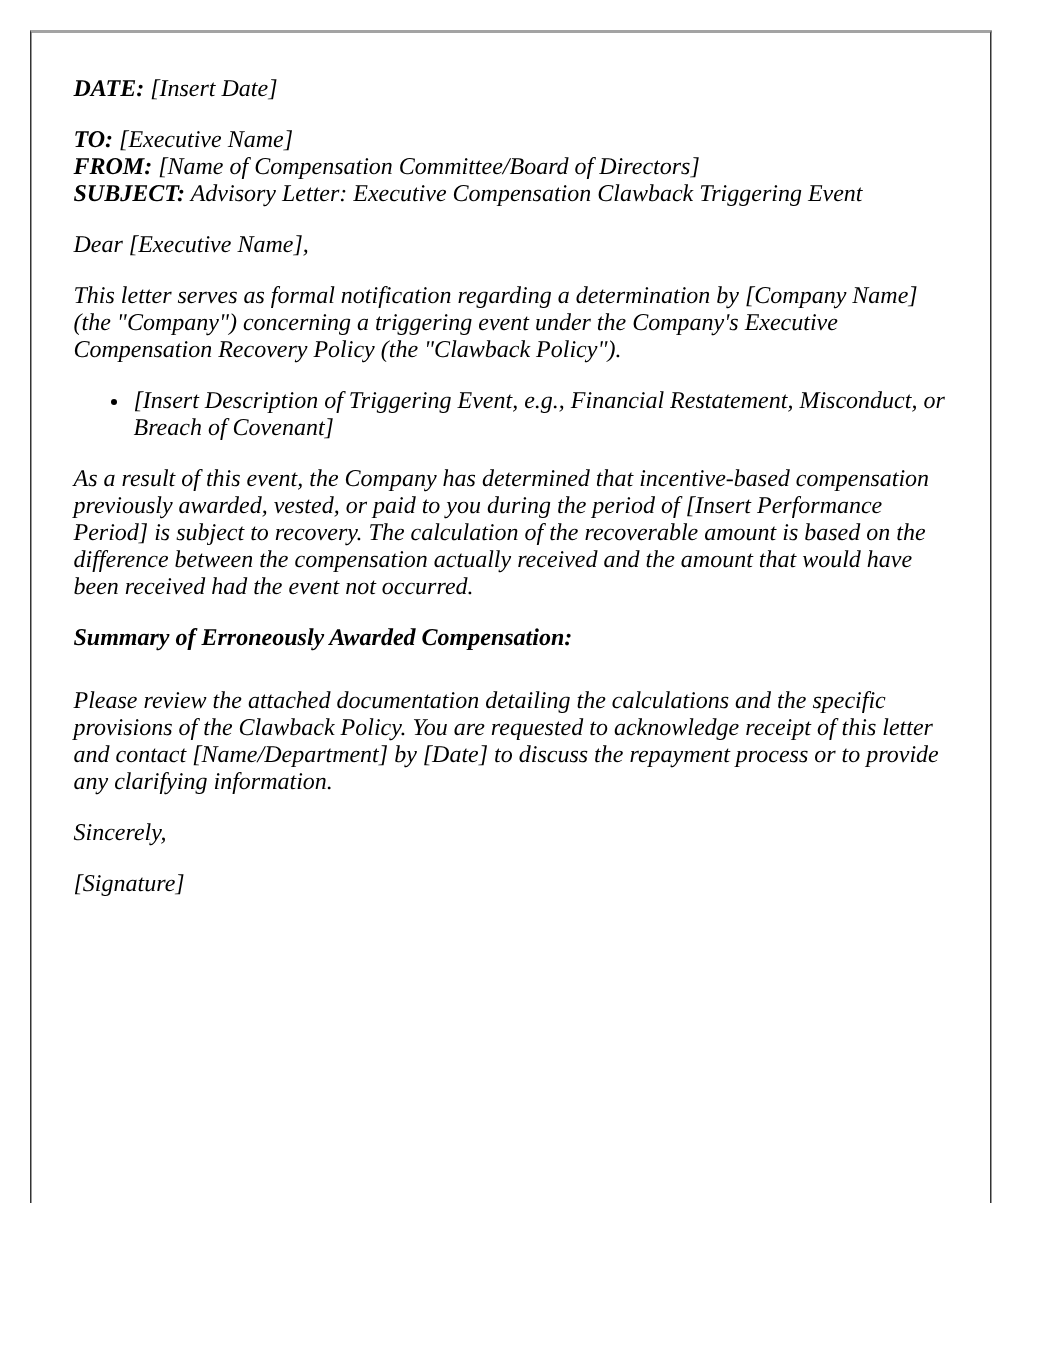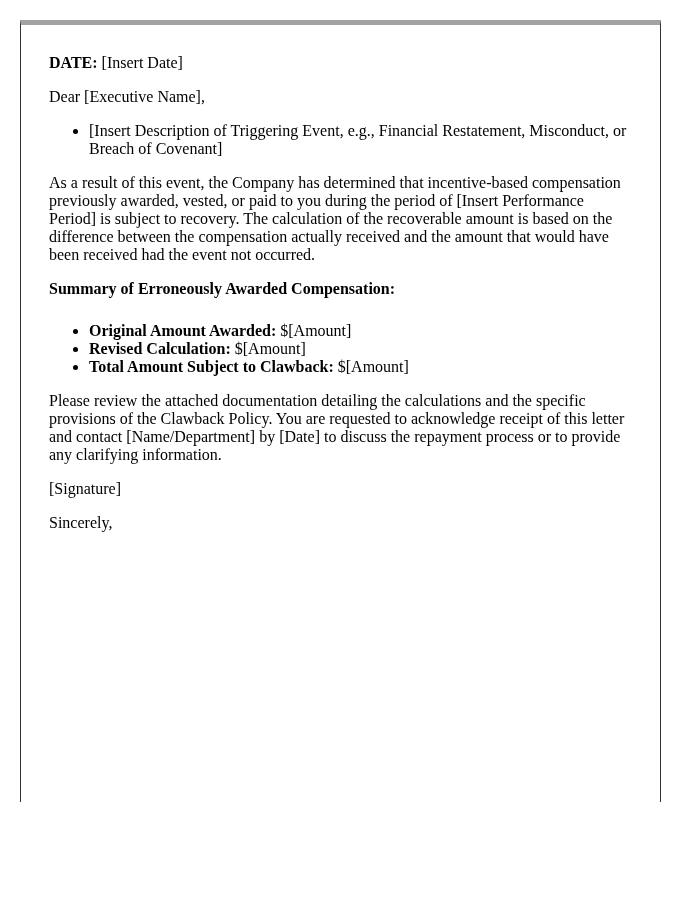--- a/index.html
+++ b/index.html
@@ -17,23 +17,24 @@
       color: #000;
     }
     .page {
       position: absolute;
       left: 20px;
       top: 20px;
       width: 641px;
       height: 782px;
       border-left: 1px solid #333;
       border-right: 1px solid #333;
-      border-top: 5px solid #a3a3a3;
+      border-top: 2px solid #a3a3a3;
       box-sizing: border-box;
       overflow: hidden;
+      font-style: italic;
     }
     .content {
       padding: 29px 28px 0 28px;
       line-height: 18px;
     }
     p {
       margin: 16px 0 16px 0;
     }
     .hdr-line { margin: 0; }
     .hdr-block { margin: 0 0 16px 0; }
@@ -49,40 +50,41 @@
     }
   </style>
 </head>
 <body>
 
 <div class="page">
   <div class="content">
 
     <p class="hdr-block"><b>DATE:</b><span> [Insert Date]</span></p>
 
+    <div class="hdr-block">
+      <div class="hdr-line"><b>TO:</b><span> [Executive Name]</span></div>
+      <div class="hdr-line"><b>FROM:</b><span> [Name of Compensation Committee/Board of Directors]</span></div>
+      <div class="hdr-line"><b>SUBJECT:</b><span> Advisory Letter: Executive Compensation Clawback Triggering Event</span></div>
+    </div>
 
     <p>Dear [Executive Name],</p>
 
+    <p>This letter serves as formal notification regarding a determination by [Company Name] (the "Company") concerning a triggering event under the Company's Executive Compensation Recovery Policy (the "Clawback Policy").</p>
 
 
     <ul>
       <li>[Insert Description of Triggering Event, e.g., Financial Restatement, Misconduct, or Breach of Covenant]</li>
     </ul>
 
     <p>As a result of this event, the Company has determined that incentive-based compensation previously awarded, vested, or paid to you during the period of [Insert Performance Period] is subject to recovery. The calculation of the recoverable amount is based on the difference between the compensation actually received and the amount that would have been received had the event not occurred.</p>
 
     <p class="summary-title">Summary of Erroneously Awarded Compensation:</p>
 
-    <ul>
-      <li><b>Original Amount Awarded:</b><span> $[Amount]</span></li>
-      <li><b>Revised Calculation:</b><span> $[Amount]</span></li>
-      <li><b>Total Amount Subject to Clawback:</b><span> $[Amount]</span></li>
-    </ul>
 
 
     <p>Please review the attached documentation detailing the calculations and the specific provisions of the Clawback Policy. You are requested to acknowledge receipt of this letter and contact [Name/Department] by [Date] to discuss the repayment process or to provide any clarifying information.</p>
 
+    <p>Sincerely,</p>
+
     <p>[Signature]</p>
-
-    <p>Sincerely,</p>
 
   </div>
 </div>
 
 </body></html>

